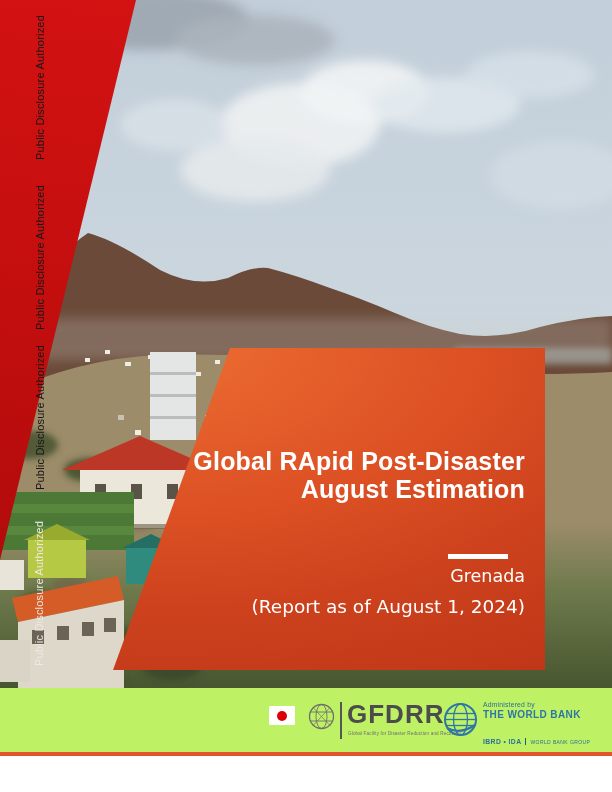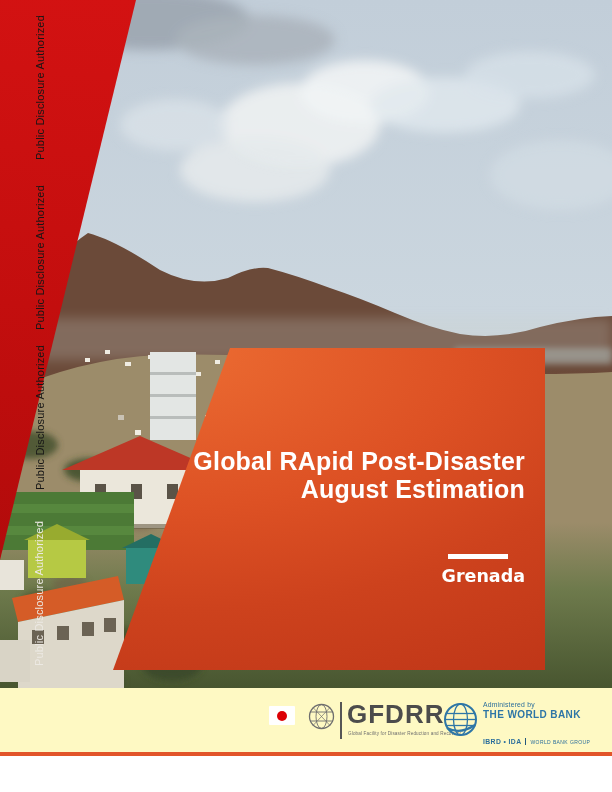--- a/index.html
+++ b/index.html
@@ -43,26 +43,26 @@
   }
   .title-rule {
     position:absolute; top:206px; right:37px; width:60px; height:4.5px;
     background:#ffffff;
   }
   .subtitle-block {
     position:absolute; top:218px; left:0; right:20px; text-align:right;
     font-family:"DejaVu Sans", sans-serif; color:#ffffff;
   }
   .subtitle-event   { font-size:17.5px; font-weight:700; margin-bottom:11px; }
-  .subtitle-country { font-size:17.5px; font-weight:700; margin-bottom:10px;padding-left:16px; }
+  .subtitle-country { font-size:17.5px; font-weight:400; margin-bottom:10px;padding-left:16px; }
   .subtitle-date    { font-size:18.5px; font-weight:400; }
   
   .footer {
     position:absolute; left:0; top:688px; width:612px; height:64px;
-    background:#fef9c3; z-index:5;
+    background:#bef264; z-index:5;
   }
   .jp-flag {
     position:absolute; left:269px; top:18px; width:26px; height:19px;
     background:#ffffff; border-radius:1px;
   }
   .jp-dot {
     position:absolute; left:8px; top:4.5px; width:10px; height:10px;
     border-radius:50%; background:#dc0005;
   }
   .gfdrr-globe { position:absolute; left:308px; top:15px; }
@@ -231,20 +231,21 @@
   <div class="stamp s4">Public Disclosure Authorized</div>
 
   <div class="panel">
     <div class="title-block">
       <div>Global RApid Post-Disaster</div>
       <div>August Estimation</div>
     </div>
     <div class="title-rule"></div>
     <div class="subtitle-block">
       <div class="subtitle-country">Grenada</div>
+      <div class="subtitle-date">(Report as of August 1, 2024)</div>
     </div>
   </div>
 
   <div class="footer">
 
     <div class="jp-flag">
       <div class="jp-dot"></div>
     </div>
 
     <svg class="gfdrr-globe" width="27" height="27" viewBox="0 0 27 27">

